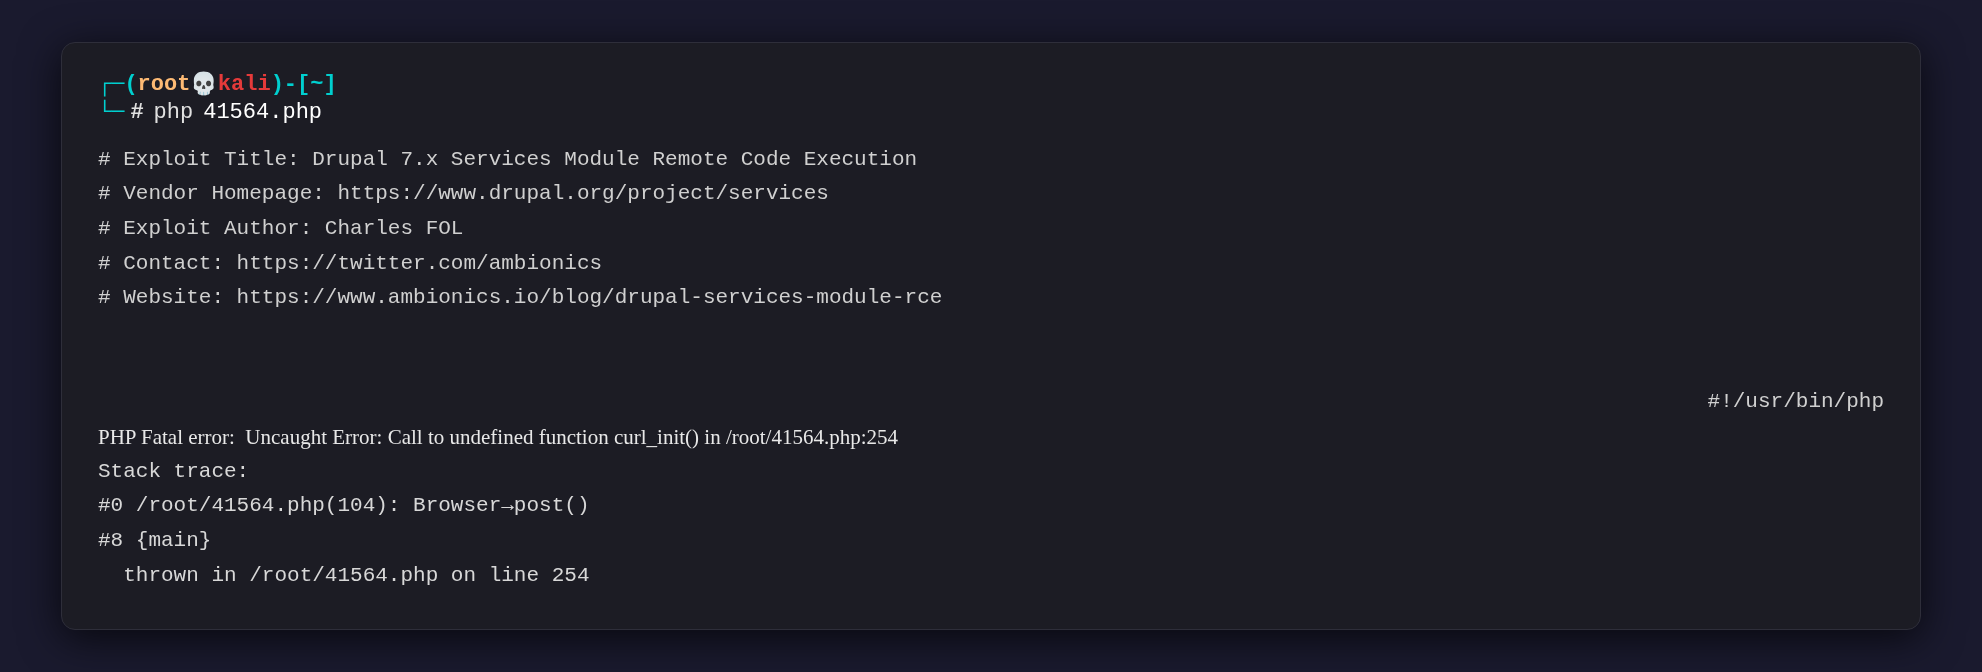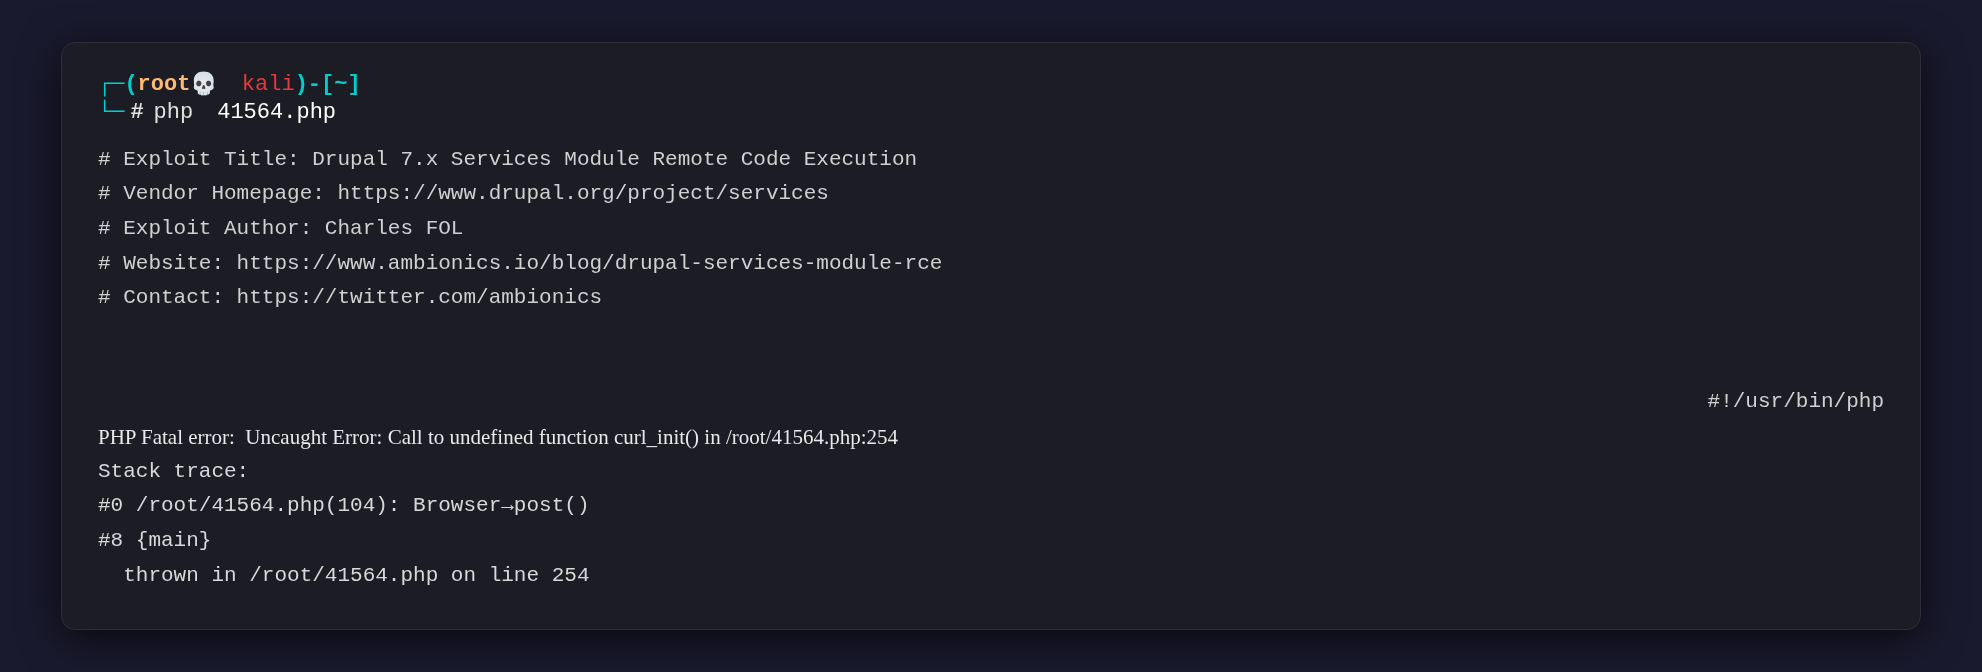--- a/index.html
+++ b/index.html
@@ -48,22 +48,21 @@
 
     .prompt-at {
       color: #e53a3a;
       font-size: 22px;
       font-weight: bold;
     }
 
     .prompt-host {
       color: #e53a3a;
       font-size: 22px;
-      font-weight: normal;
-      margin-left: 24px;
+      font-weight: bold;
     }
 
     .prompt-bracket-right {
       color: #00cfcf;
       font-size: 22px;
       font-weight: bold;
     }
 
     .prompt-dir {
       color: #00cfcf;
@@ -86,21 +85,21 @@
     .prompt-hash {
       color: #e0e0e0;
       font-size: 22px;
       margin-right: 10px;
       font-weight: bold;
     }
 
     .cmd-php {
       color: #e0e0e0;
       font-size: 22px;
-      margin-right: 24px;
+      margin-right: 10px;
     }
 
     .cmd-file {
       color: #ffffff;
       font-size: 22px;
       font-weight: normal;
     }
 
     .output-section {
       font-size: 21px;
@@ -163,22 +162,22 @@
     <span style="color:#00cfcf; font-size:22px; font-weight:bold; margin-right:6px;">└─</span>
     <span class="prompt-hash">#</span>
     <span class="cmd-php">php</span>
     <span class="cmd-file">41564.php</span>
   </div>
 
   <div class="output-section">
     <div class="comment-line"># Exploit Title: Drupal 7.x Services Module Remote Code Execution</div>
     <div class="comment-line"># Vendor Homepage: https://www.drupal.org/project/services</div>
     <div class="comment-line"># Exploit Author: Charles FOL</div>
+    <div class="comment-line"># Contact: https://twitter.com/ambionics</div>
     <div class="comment-line"># Website: https://www.ambionics.io/blog/drupal-services-module-rce</div>
-    <div class="comment-line"># Contact: https://twitter.com/ambionics</div>
     <div class="blank-line"></div>
     <div class="blank-line"></div>
     <div class="shebang-line">#!/usr/bin/php</div>
     <div class="error-line">PHP Fatal error:  Uncaught Error: Call to undefined function curl_init() in /root/41564.php:254</div>
     <div class="stack-line">Stack trace:</div>
     <div class="stack-line">#0 /root/41564.php(104): Browser→post()</div>
     <div class="stack-line">#8 {main}</div>
     <div class="stack-line">  thrown in /root/41564.php on line 254</div>
   </div>
 

